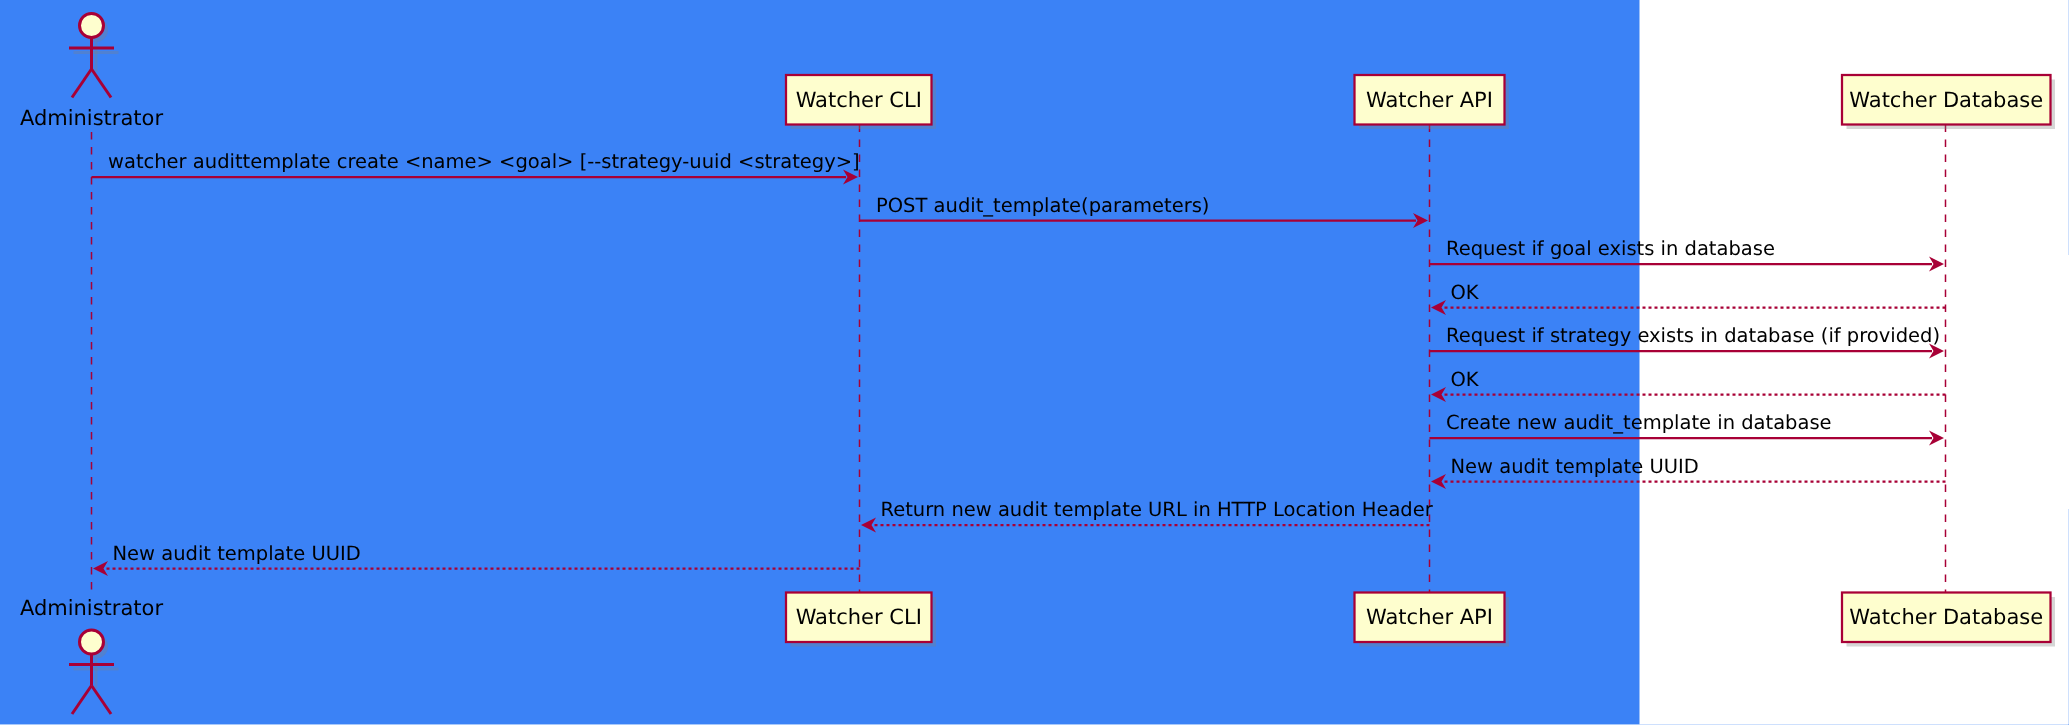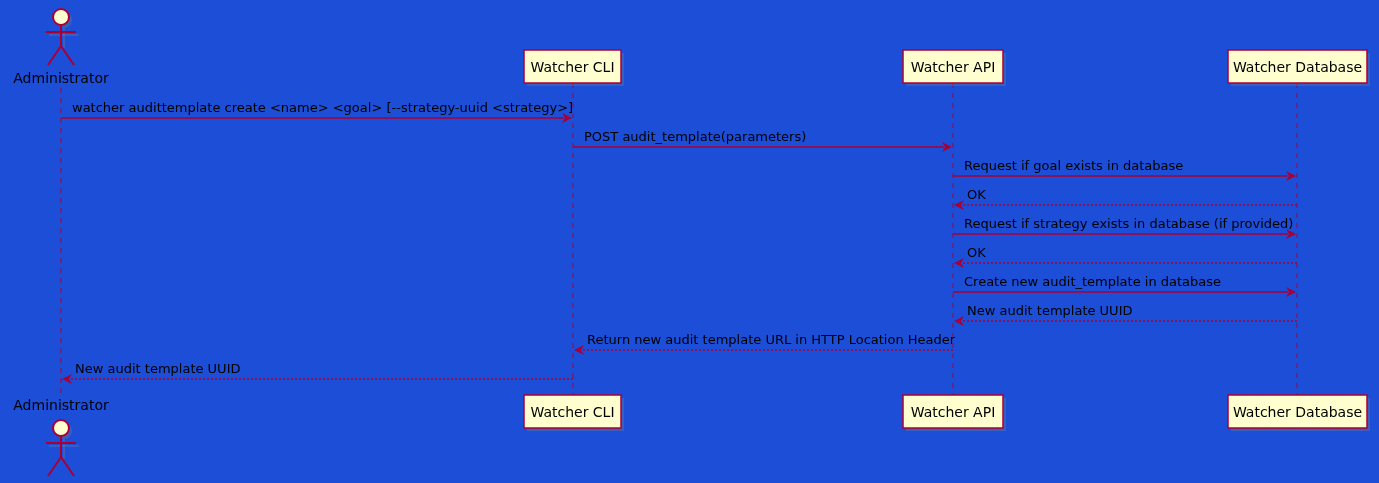--- a/index.html
+++ b/index.html
@@ -9,23 +9,23 @@
     background: #FFFFFF;
   }
   body {
     font-family: "DejaVu Sans", sans-serif;
     width: 1379px;
     height: 483px;
     overflow: hidden;
   }
   #diagram {
     position: relative;
-    width: 1379px;
+    width: 1093px;
     height: 483px;
-    background: #1d4ed8;
+    background: #3b82f6;
   }
   #diagram svg {
     position: absolute;
     top: 0;
     left: 0;
   }
   .lifeline {
     stroke: #A80036;
     stroke-width: 1;
     stroke-dasharray: 5,5;

